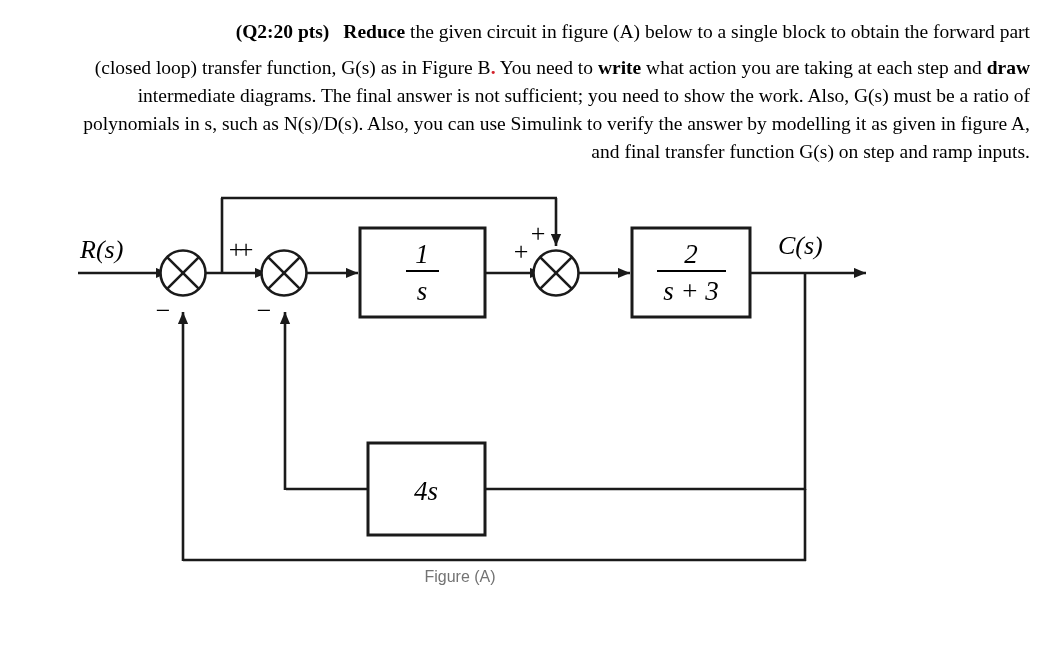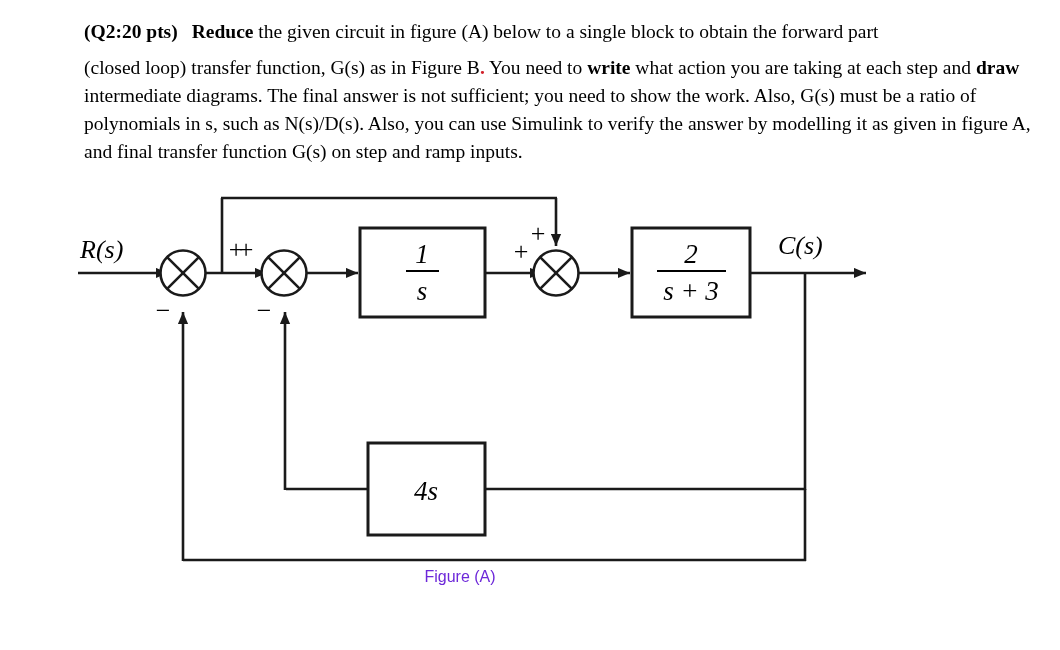--- a/index.html
+++ b/index.html
@@ -11,26 +11,26 @@
     width: 1060px;
     height: 650px;
     position: relative;
     font-family: "Liberation Serif", serif;
     color: #000000;
     overflow: hidden;
   }
 
   #question-text {
     position: absolute;
-    left: 84px;
+    left: 68px;
     top: 18px;
     width: 962px;
     font-size: 19.5px;
     line-height: 28px;
-    text-align: left;
+    text-align: right;
     color: #000;
   }
   #question-text .b { font-weight: bold; }
   #question-text .u { }
   #question-text .red { color: #d1202a; font-weight: bold; }
   #question-text .lead { font-weight: bold; }
   #question-text .gap { display: inline-block; width: 14px; }
 
   #line1 { display: block; margin-bottom: 8px; }
   #line-rest { display: block; }
@@ -46,21 +46,21 @@
   svg { display: block; }
 
   .figcap {
     position: absolute;
     left: 0;
     top: 568px;
     width: 920px;
     text-align: center;
     font-family: "Liberation Sans", sans-serif;
     font-size: 16px;
-    color: #6d28d9;
+    color: #737373;
   }
 </style>
 </head>
 <body>
 
 <div id="question-text">
   <span id="line1"><span class="lead">(Q2:20 pts)</span><span class="gap"></span><span class="b">Reduce</span><span> the given circuit in figure (A) below to a single block to obtain the forward part</span></span>
   <span id="line-rest"><span>(closed loop) transfer function, G(s) as in Figure B</span><span class="red">.</span><span> You need to </span><span class="b">write</span><span> what action you are taking at each step and </span><span class="b">draw</span><span> intermediate diagrams. The final answer is </span><span class="u">not</span><span> sufficient; you need to show the work. Also, G(s) must be a ratio of polynomials in s, such as N(s)/D(s). Also, you can use Simulink to verify the answer by modelling it as given in figure A, and final transfer function G(s) on step and ramp inputs.</span></span>
 </div>
 

